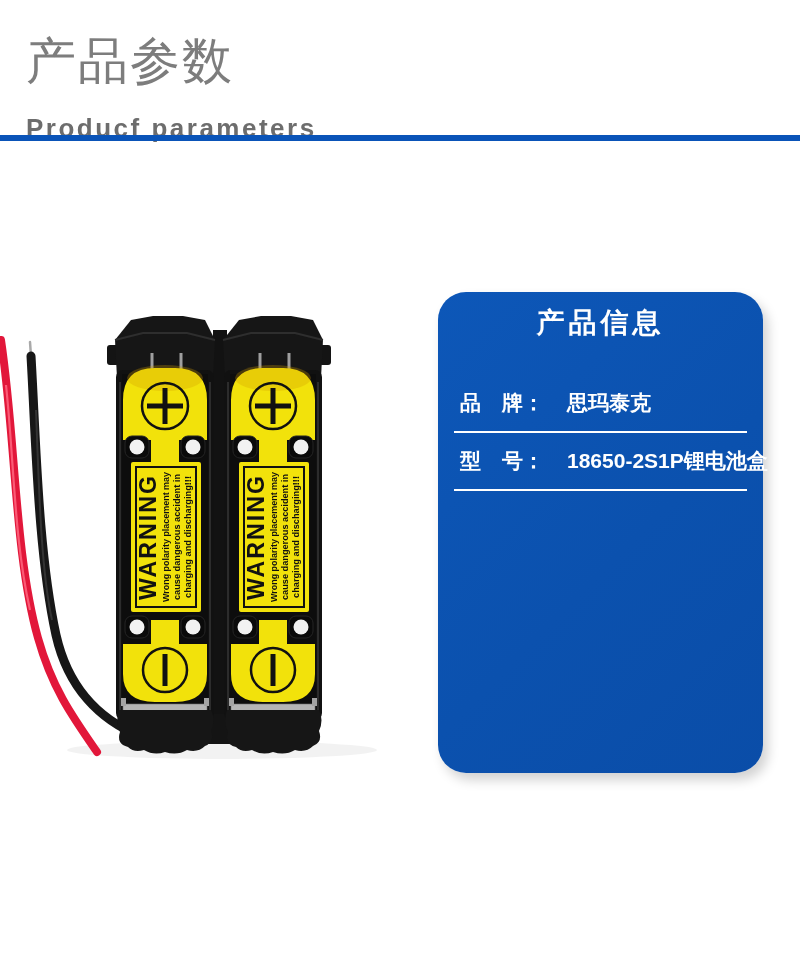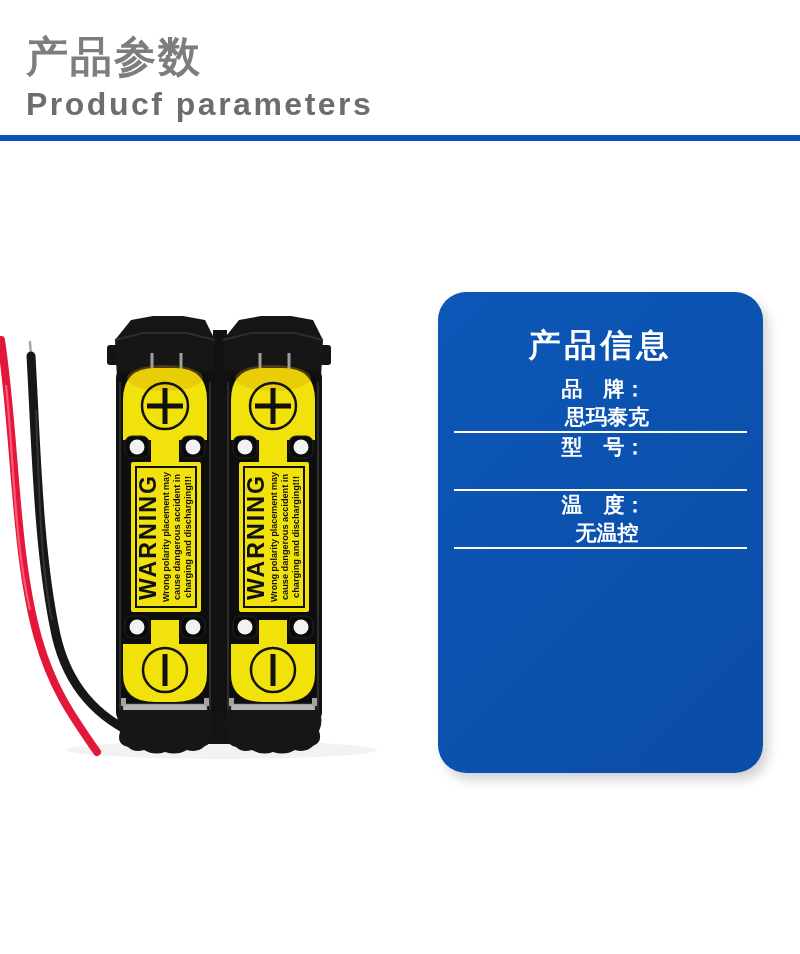--- a/index.html
+++ b/index.html
@@ -2,39 +2,39 @@
 <html><head>
 <meta charset="utf-8">
 <style>
   * { margin:0; padding:0; box-sizing:border-box; }
   html,body { background:#ffffff; }
   body { width:800px; height:954px; position:relative; overflow:hidden;
          font-family:"Liberation Sans", sans-serif; }
 
   
   .header { position:absolute; left:26px; top:34px; }
-  .title-cn { font-size:42px; font-weight:bold; color:#7d7d7d; letter-spacing:2px; line-height:1.1; }
-  .title-en { margin-top:6px; font-size:32px; font-weight:bold; color:#6d6d6d; letter-spacing:2.5px; }
+  .title-cn { font-size:50px; font-weight:normal; color:#7d7d7d; letter-spacing:2px; line-height:1.1; }
+  .title-en { margin-top:24px; font-size:26px; font-weight:bold; color:#6d6d6d; letter-spacing:2.5px; }
   .divider { position:absolute; left:0; top:135px; width:800px; height:6px; background:#0a54b8; }
 
   
   .photo { position:absolute; left:0; top:290px; width:440px; height:480px; }
 
   
   .card { position:absolute; left:438px; top:292px; width:325px; height:481px;
           border-radius:28px;
           background:linear-gradient(135deg,#0d57b8 0%,#0b51ae 55%,#0a4da8 100%);
           box-shadow:5px 7px 12px rgba(0,0,0,0.18); }
-  .card-title { position:absolute; top:32px; left:0; width:100%; text-align:center;
-                font-size:32px; font-weight:bold; color:#ffffff; letter-spacing:4px; }
+  .card-title { position:absolute; top:12px; left:0; width:100%; text-align:center;
+                font-size:28px; font-weight:bold; color:#ffffff; letter-spacing:4px; }
   .rows { position:absolute; top:83px; left:16px; right:16px; }
   .row { height:58px; display:flex; align-items:center; border-bottom:2px solid #ffffff;
-         padding-left:6px;flex-direction:column; }
+         padding-left:6px; }
   .row .lbl { font-size:21px; font-weight:bold; color:#ffffff; white-space:pre; }
-  .row .val { font-size:21px; font-weight:bold; color:#ffffff; margin-left:7px; white-space:nowrap; }
+  .row .val { font-size:21px; font-weight:bold; color:#ffffff; margin-left:23px; white-space:nowrap; }
 
   svg text { font-family:"Liberation Sans", sans-serif; }
 </style>
 </head>
 <body>
 
 <div class="header">
   <div class="title-cn">产品参数</div>
   <div class="title-en">Producf parameters</div>
 </div>
@@ -185,19 +185,16 @@
 
 <div class="card">
   <div class="card-title">产品信息</div>
   <div class="rows">
     <div class="row">
       <span class="lbl">品　牌：</span>
       <span class="val">思玛泰克</span>
     </div>
     <div class="row">
       <span class="lbl">型　号：</span>
-    </div>
-    <div class="row">
-      <span class="lbl">温　度：</span>
-      <span class="val">无温控</span>
+      <span class="val">18650-2S1P锂电池盒</span>
     </div>
   </div>
 </div>
 
 </body></html>

